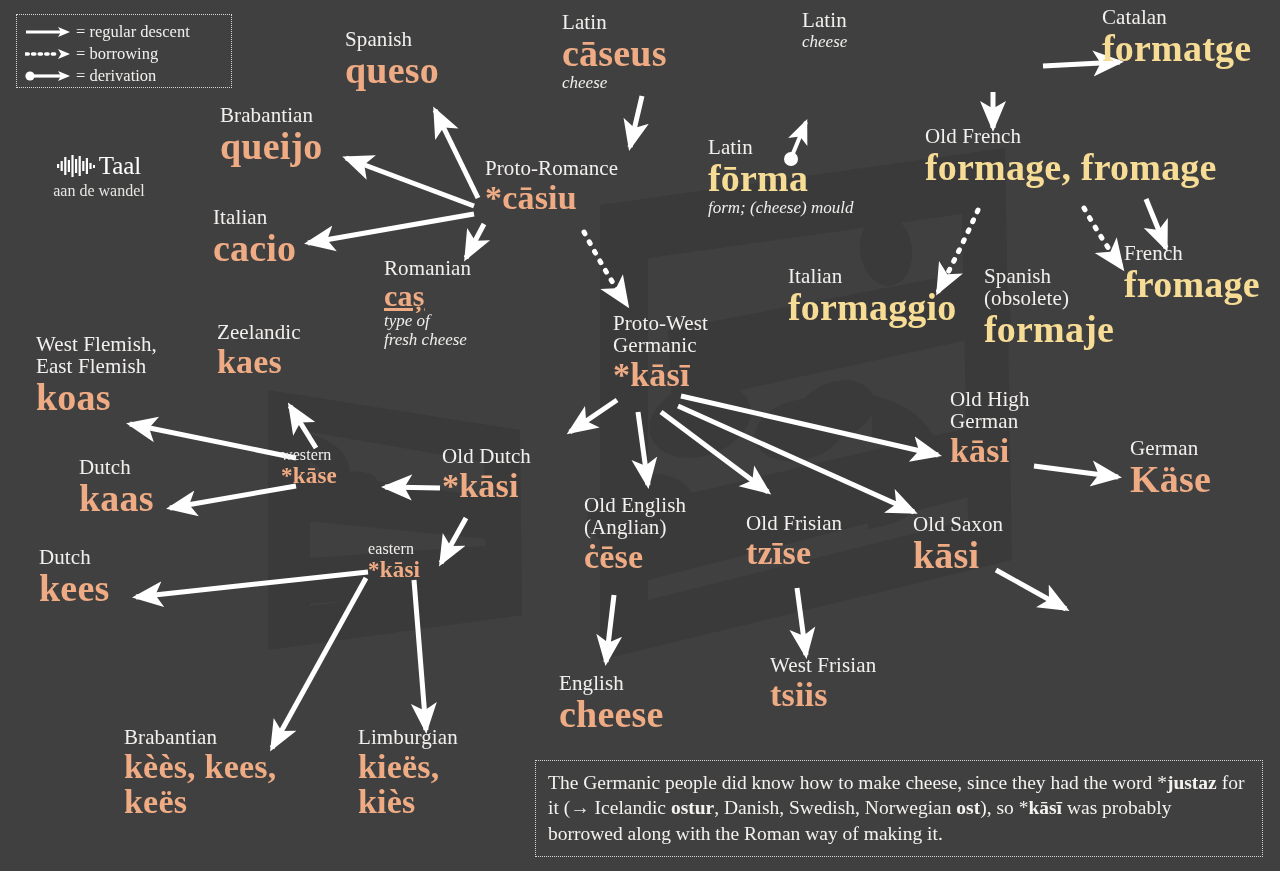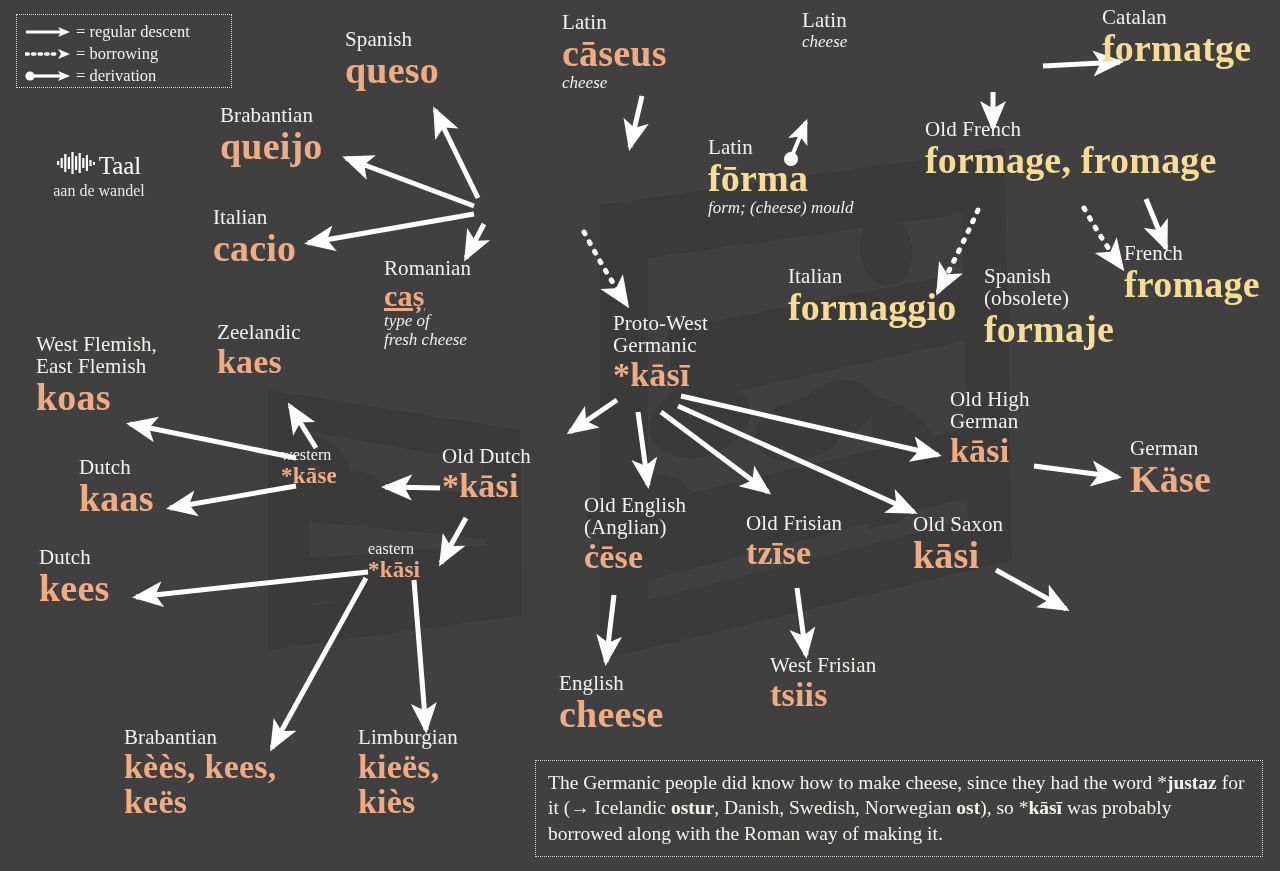--- a/index.html
+++ b/index.html
@@ -90,20 +90,21 @@
     position: absolute;
     left: 39px; top: 152px;
     text-align: center;
     width: 120px;
   }
   #brand .bname {
     font-size: 25px;
     color: #ffffff;
     white-space: nowrap;
     display: flex;
+    align-items: center;
     justify-content: center;
     gap: 4px;
   }
   #brand .btag {
     font-size: 16px;
     color: #e8e6e2;
     margin-top: 2px;
     white-space: nowrap;
   }
 
@@ -281,20 +282,24 @@
     </div>
     <div class="btag">aan de wandel</div>
   </div>
 
   <div class="node sz-38" style="left:562px; top:12px;">
     <span class="lang">Latin</span>
     <span class="word c-cas">cāseus</span>
     <span class="gloss">cheese</span>
   </div>
 
+  <div class="node sz-34" style="left:485px; top:158px;">
+    <span class="lang">Proto-Romance</span>
+    <span class="word c-cas">*cāsiu</span>
+  </div>
 
   <div class="node sz-38" style="left:345px; top:29px;">
     <span class="lang">Spanish</span>
     <span class="word c-cas">queso</span>
   </div>
 
   <div class="node sz-38" style="left:220px; top:105px;">
     <span class="lang">Brabantian</span>
     <span class="word c-cas">queijo</span>
   </div>
@@ -320,21 +325,21 @@
   <div class="node sz-42" style="left:802px; top:10px;">
     <span class="lang">Latin</span>
     <span class="gloss">cheese</span>
   </div>
 
   <div class="node sz-38" style="left:1102px; top:7px;">
     <span class="lang">Catalan</span>
     <span class="word c-form">formatge</span>
   </div>
 
-  <div class="node sz-38" style="left:925px; top:119px;">
+  <div class="node sz-38" style="left:925px; top:126px;">
     <span class="lang">Old French</span>
     <span class="word c-form">formage, fromage</span>
   </div>
 
   <div class="node sz-38" style="left:1124px; top:243px;">
     <span class="lang">French</span>
     <span class="word c-form">fromage</span>
   </div>
 
   <div class="node sz-38" style="left:788px; top:266px;">

